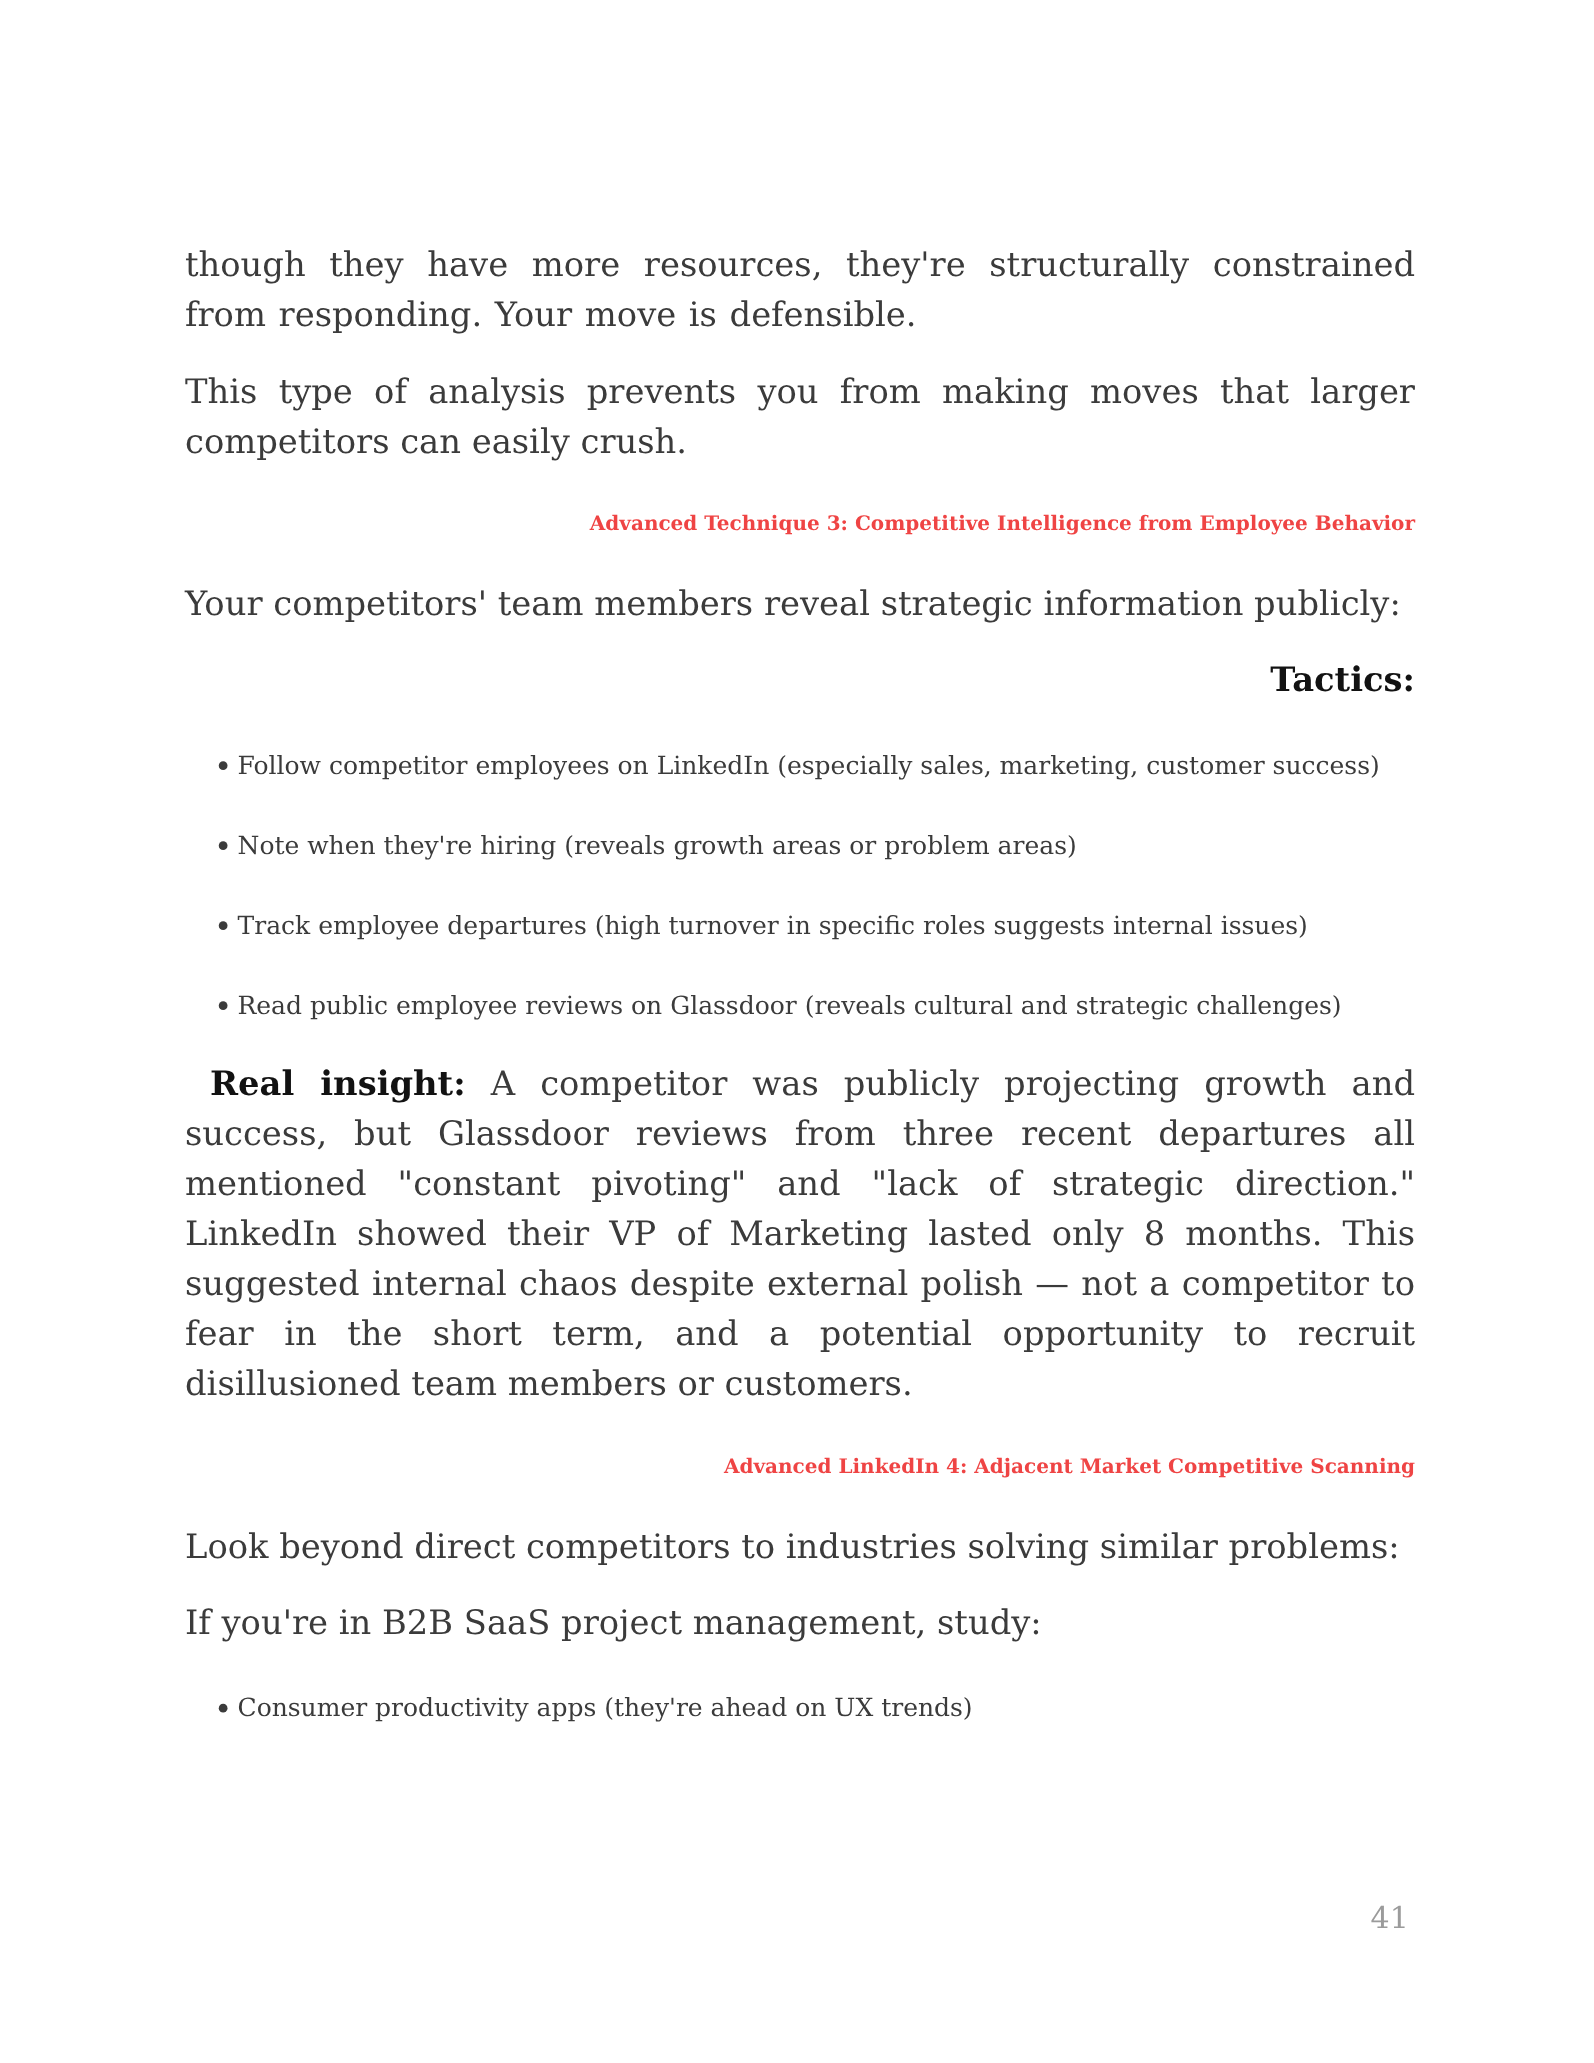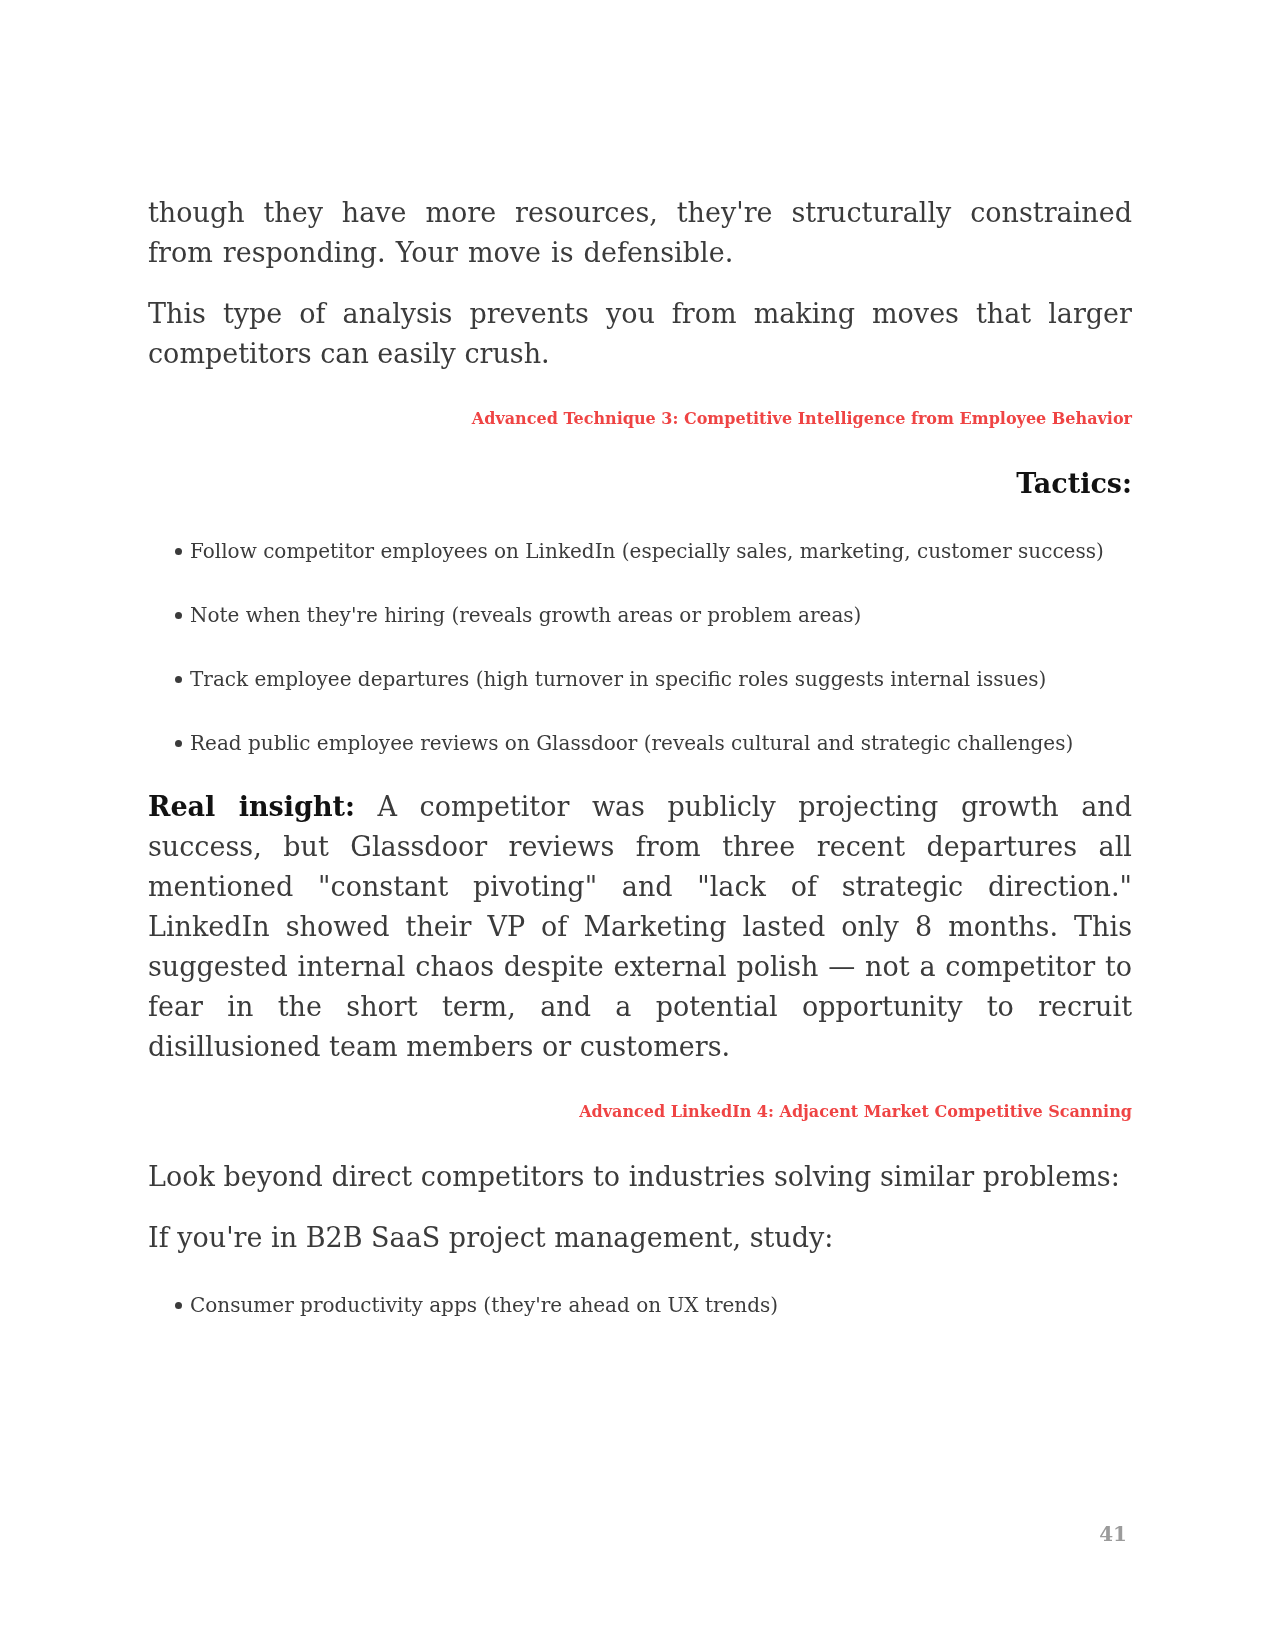--- a/index.html
+++ b/index.html
@@ -39,20 +39,21 @@
     color: #ef4444;
     text-align: right;
   }
   p.lead-label {
     font-weight: bold;
     color: #121212;
     text-align: right;
   }
   strong.lead-in {
     color: #121212;
+    margin-left: 20px;
   }
   .content ul {
     list-style: none;
     margin: 27px 0 0 0;
     padding: 0;
   }
   .content li {
     position: relative;
     padding-left: 42px;
     margin-bottom: 24px;
@@ -67,38 +68,38 @@
     top: 17px;
     width: 7px;
     height: 7px;
     border-radius: 50%;
     background: #3b3b3b;
   }
   .page-number {
     position: absolute;
     top: 1522px;
     right: 148px;
-    font-size: 20px;
+    font-size: 24px;
     line-height: 24px;
     color: #9b9b9b;
-    font-weight: bold;
   }
 </style>
 </head>
 <body>
 
 <div class="page">
   <div class="content">
 
     <p class="continuation">though they have more resources, they're structurally constrained from responding. Your move is defensible.</p>
 
     <p>This type of analysis prevents you from making moves that larger competitors can easily crush.</p>
 
     <h3>Advanced Technique 3: Competitive Intelligence from Employee Behavior</h3>
 
+    <p>Your competitors' team members reveal strategic information publicly:</p>
 
     <p class="lead-label">Tactics:</p>
 
     <ul>
       <li>
         <span class="bullet-dot"></span>
         <span>Follow competitor employees on LinkedIn (especially sales, marketing, customer success)</span>
       </li>
       <li>
         <span class="bullet-dot"></span>

